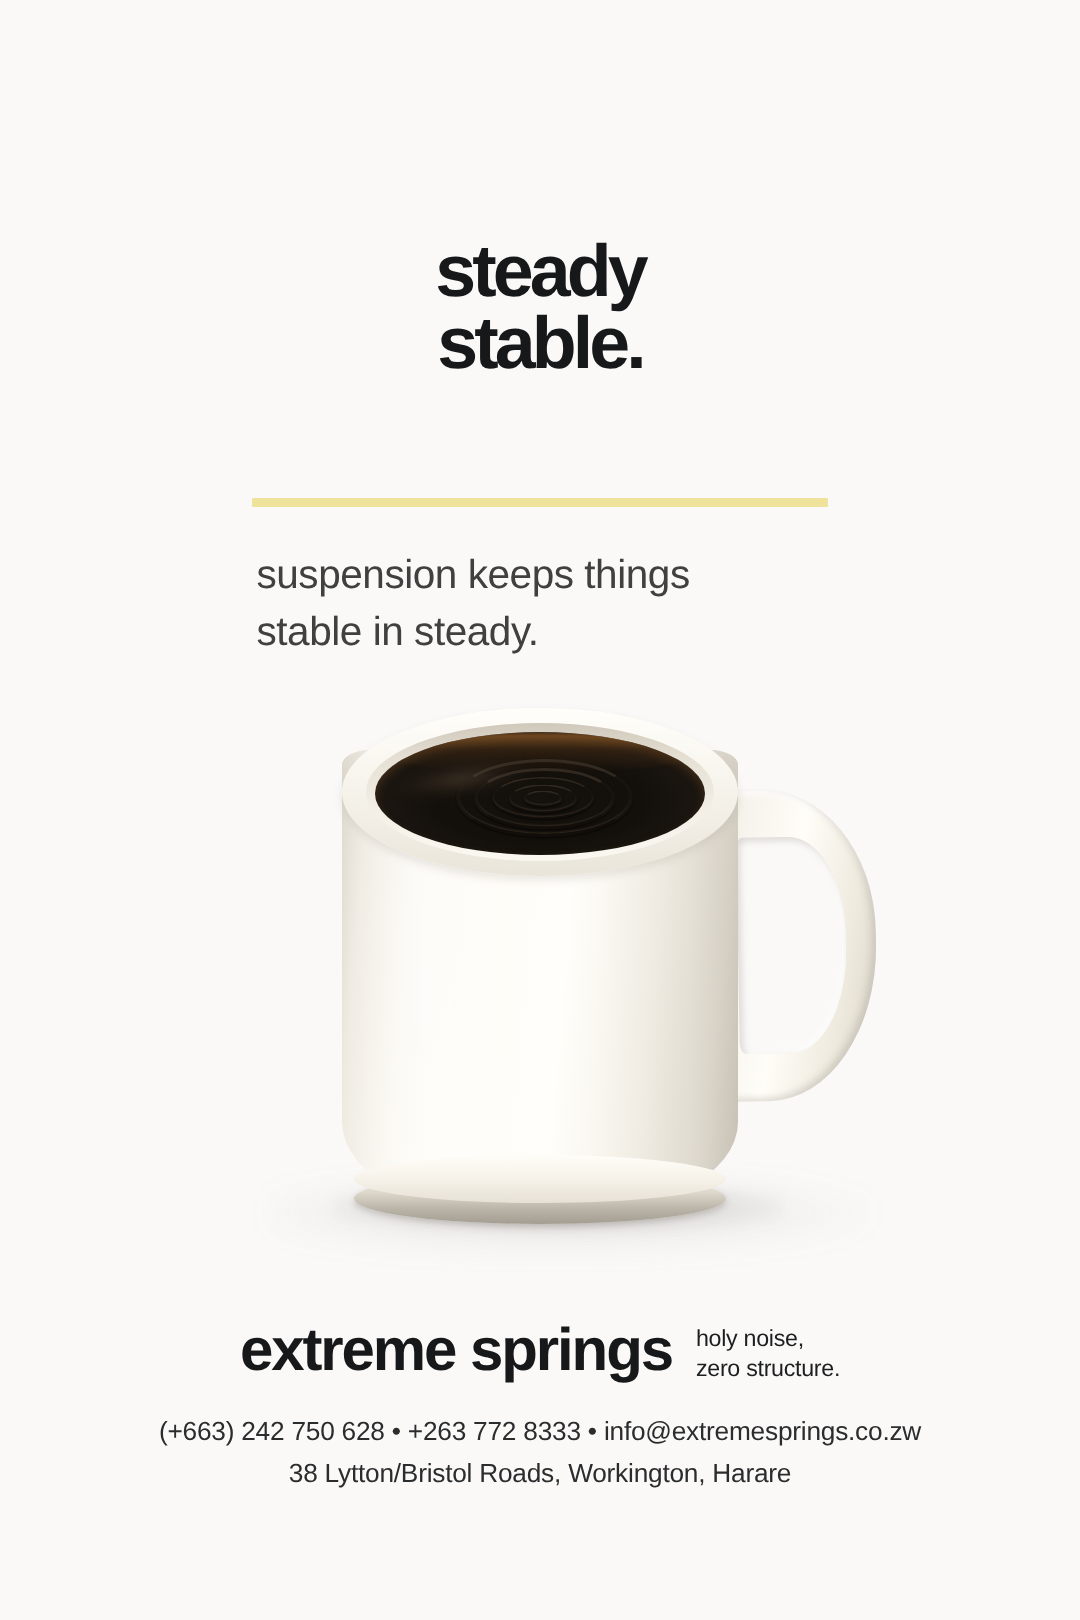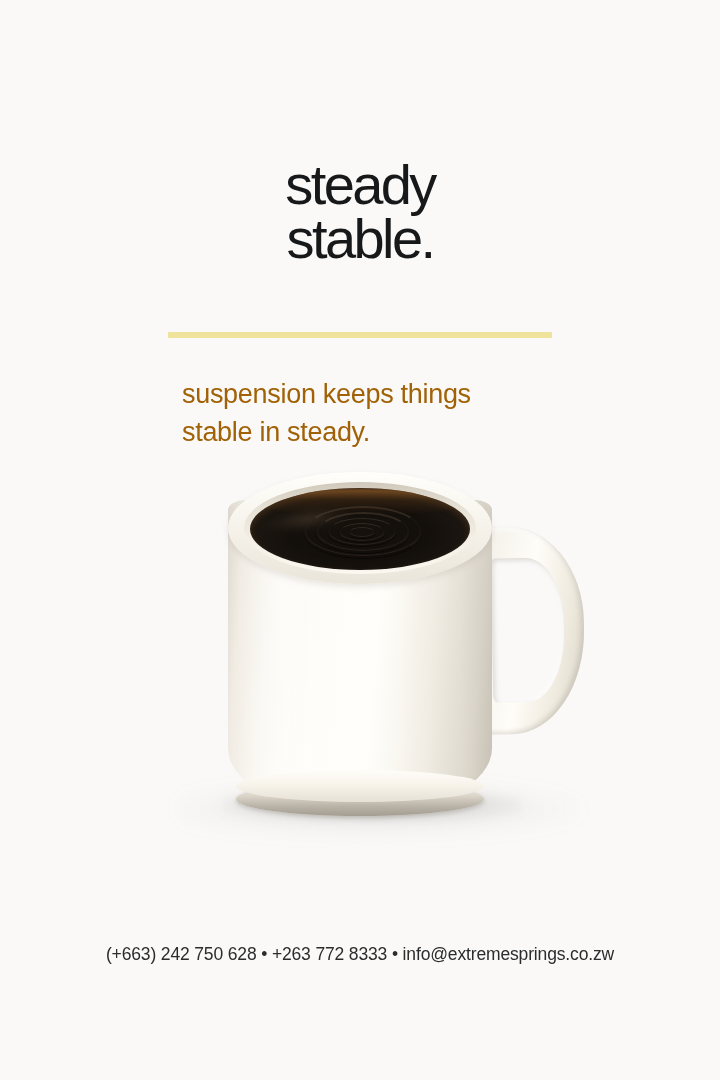--- a/index.html
+++ b/index.html
@@ -25,23 +25,23 @@
 
   
   .headline-block {
     position: absolute;
     left: 0;
     top: 158px;
     width: 720px;
     text-align: center;
   }
   .headline {
-    font-size: 56px;
+    font-size: 49px;
     line-height: 0.97;
-    font-weight: 400;
+    font-weight: 700;
     letter-spacing: -2.6px;
     color: #17181a;
     margin: 0;
     font-family: "Liberation Sans", sans-serif;
   }
   .headline-line {
     display: block;
   }
 
   
@@ -57,23 +57,23 @@
 
   
   .subtitle {
     position: absolute;
     left: 170px;
     top: 363px;
     width: 420px;
     font-size: 27px;
     line-height: 1.42;
     font-weight: 400;
-    color: #a16207;
+    color: #404040;
     letter-spacing: -0.3px;
-    margin: 12px;
+    margin: 1px;
   }
   .subtitle-line { display: block; }
 
   
   .mug-stage {
     position: absolute;
     left: 0;
     top: 430px;
     width: 720px;
     height: 420px;
@@ -372,18 +372,26 @@
       <div class="coffee-rim-glow"></div>
       <div class="coffee-sheen"></div>
       <div class="ripple r1"></div>
       <div class="ripple r2"></div>
       <div class="ripple r3"></div>
       <div class="ripple r4"></div>
       <div class="ripple r5"></div>
     </div>
   </div>
 
+  <div class="brand-row">
+    <div class="brand-name">extreme springs</div>
+    <div class="brand-tagline">
+      <span>holy noise,</span>
+      <span>zero structure.</span>
+    </div>
+  </div>
 
   <div class="contact-block">
     <p class="contact-line">(+663) 242 750 628 • +263 772 8333 • info@extremesprings.co.zw</p>
+    <p class="contact-line">38 Lytton/Bristol Roads, Workington, Harare</p>
   </div>
 
 </div>
 
 </body></html>

